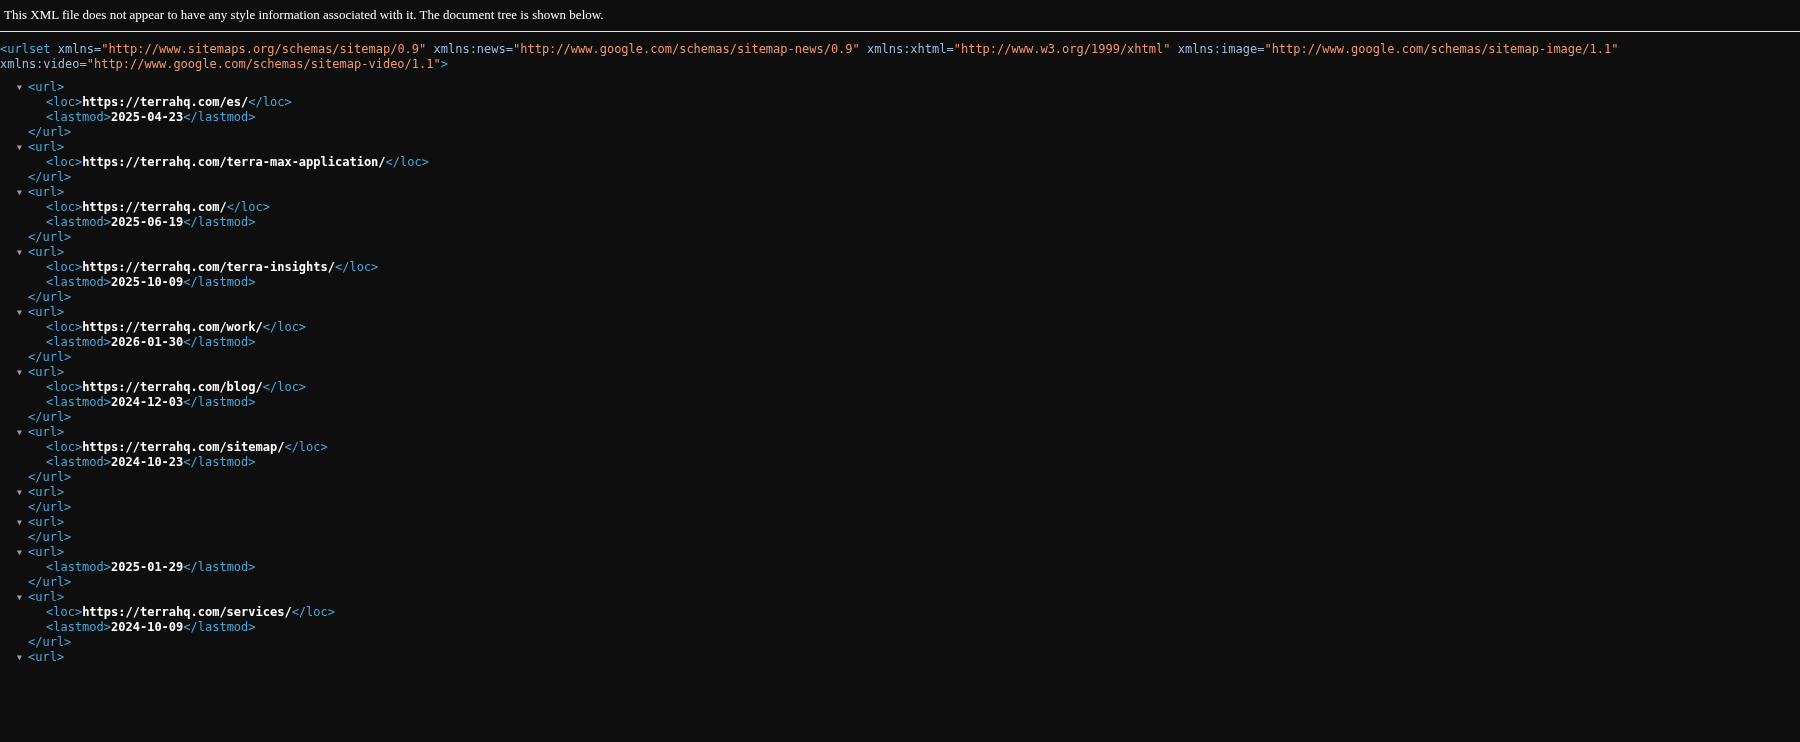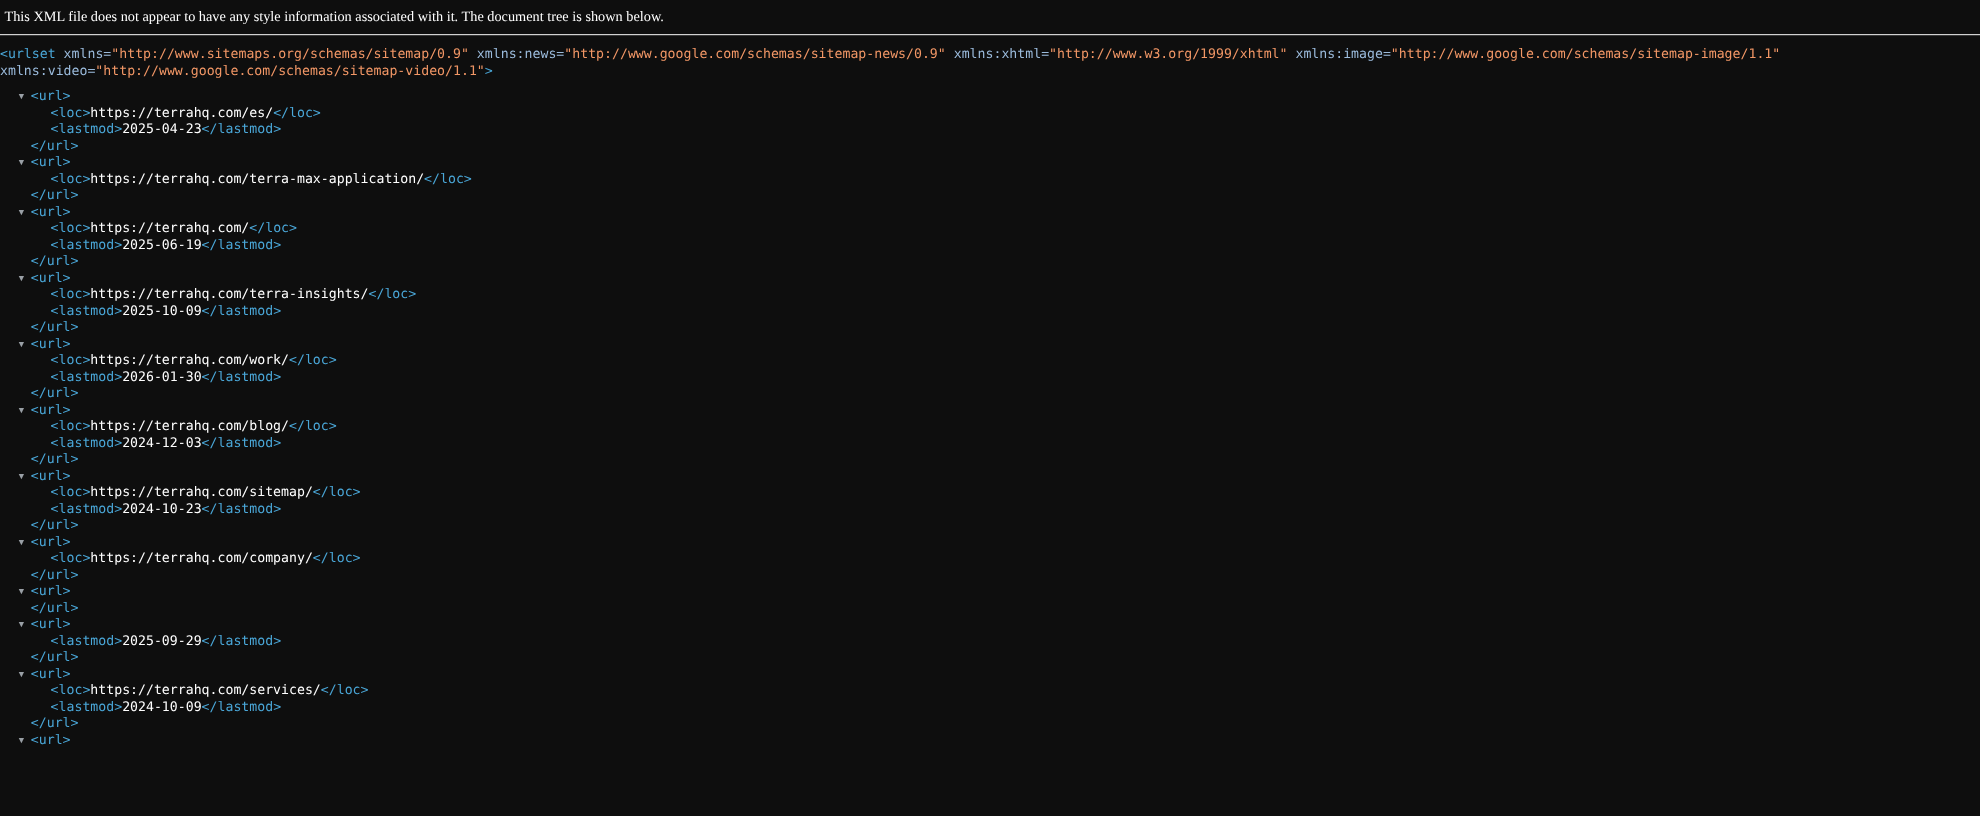--- a/index.html
+++ b/index.html
@@ -24,21 +24,21 @@
     padding-top: 10px;
     color: var(--text, #fff);
   }
   .line { white-space: pre-wrap; word-wrap: break-word; }
   .l-root { padding-left: 0; margin-bottom: 8px; }
   .l-url, .l-close { padding-left: 28px; }
   .l-child { padding-left: 46px; }
   .tag  { color: var(--tag, #4aa7d8); }
   .attr { color: var(--attribute-name, #9bbbdc); }
   .val  { color: var(--attribute-value, #f29766); }
-  .text { color: var(--text, #fff); font-weight: normal; }
+  .text { color: var(--text, #fff); font-weight: bold; }
   .arrow {
     display: inline-block;
     width: 11px;
     margin-left: -11px;
     color: var(--arrow, #9aa0a6);
     font-size: 8px;
     vertical-align: 1px;
     cursor: pointer;
   }
 </style>
@@ -93,32 +93,31 @@
 
   <div class="url-entry">
         <div class="line l-url"><span class="arrow">▼</span><span class="tag">&lt;url&gt;</span></div>
         <div class="line l-child"><span class="tag">&lt;loc&gt;</span><span class="text">https://terrahq.com/sitemap/</span><span class="tag">&lt;/loc&gt;</span></div>
         <div class="line l-child"><span class="tag">&lt;lastmod&gt;</span><span class="text">2024-10-23</span><span class="tag">&lt;/lastmod&gt;</span></div>
         <div class="line l-close"><span class="tag">&lt;/url&gt;</span></div>
       </div>
 
   <div class="url-entry">
         <div class="line l-url"><span class="arrow">▼</span><span class="tag">&lt;url&gt;</span></div>
-        <div class="line l-child"><span class="tag">&lt;loc&gt;</span><span class="text">https://terrahq.com/company/</span><span class="tag">&lt;/loc&gt;</span></div>
         <div class="line l-close"><span class="tag">&lt;/url&gt;</span></div>
       </div>
 
   <div class="url-entry">
         <div class="line l-url"><span class="arrow">▼</span><span class="tag">&lt;url&gt;</span></div>
         <div class="line l-close"><span class="tag">&lt;/url&gt;</span></div>
       </div>
 
   <div class="url-entry">
         <div class="line l-url"><span class="arrow">▼</span><span class="tag">&lt;url&gt;</span></div>
-        <div class="line l-child"><span class="tag">&lt;lastmod&gt;</span><span class="text">2025-09-29</span><span class="tag">&lt;/lastmod&gt;</span></div>
+        <div class="line l-child"><span class="tag">&lt;lastmod&gt;</span><span class="text">2025-01-29</span><span class="tag">&lt;/lastmod&gt;</span></div>
         <div class="line l-close"><span class="tag">&lt;/url&gt;</span></div>
       </div>
 
   <div class="url-entry">
         <div class="line l-url"><span class="arrow">▼</span><span class="tag">&lt;url&gt;</span></div>
         <div class="line l-child"><span class="tag">&lt;loc&gt;</span><span class="text">https://terrahq.com/services/</span><span class="tag">&lt;/loc&gt;</span></div>
         <div class="line l-child"><span class="tag">&lt;lastmod&gt;</span><span class="text">2024-10-09</span><span class="tag">&lt;/lastmod&gt;</span></div>
         <div class="line l-close"><span class="tag">&lt;/url&gt;</span></div>
       </div>
 </div>

